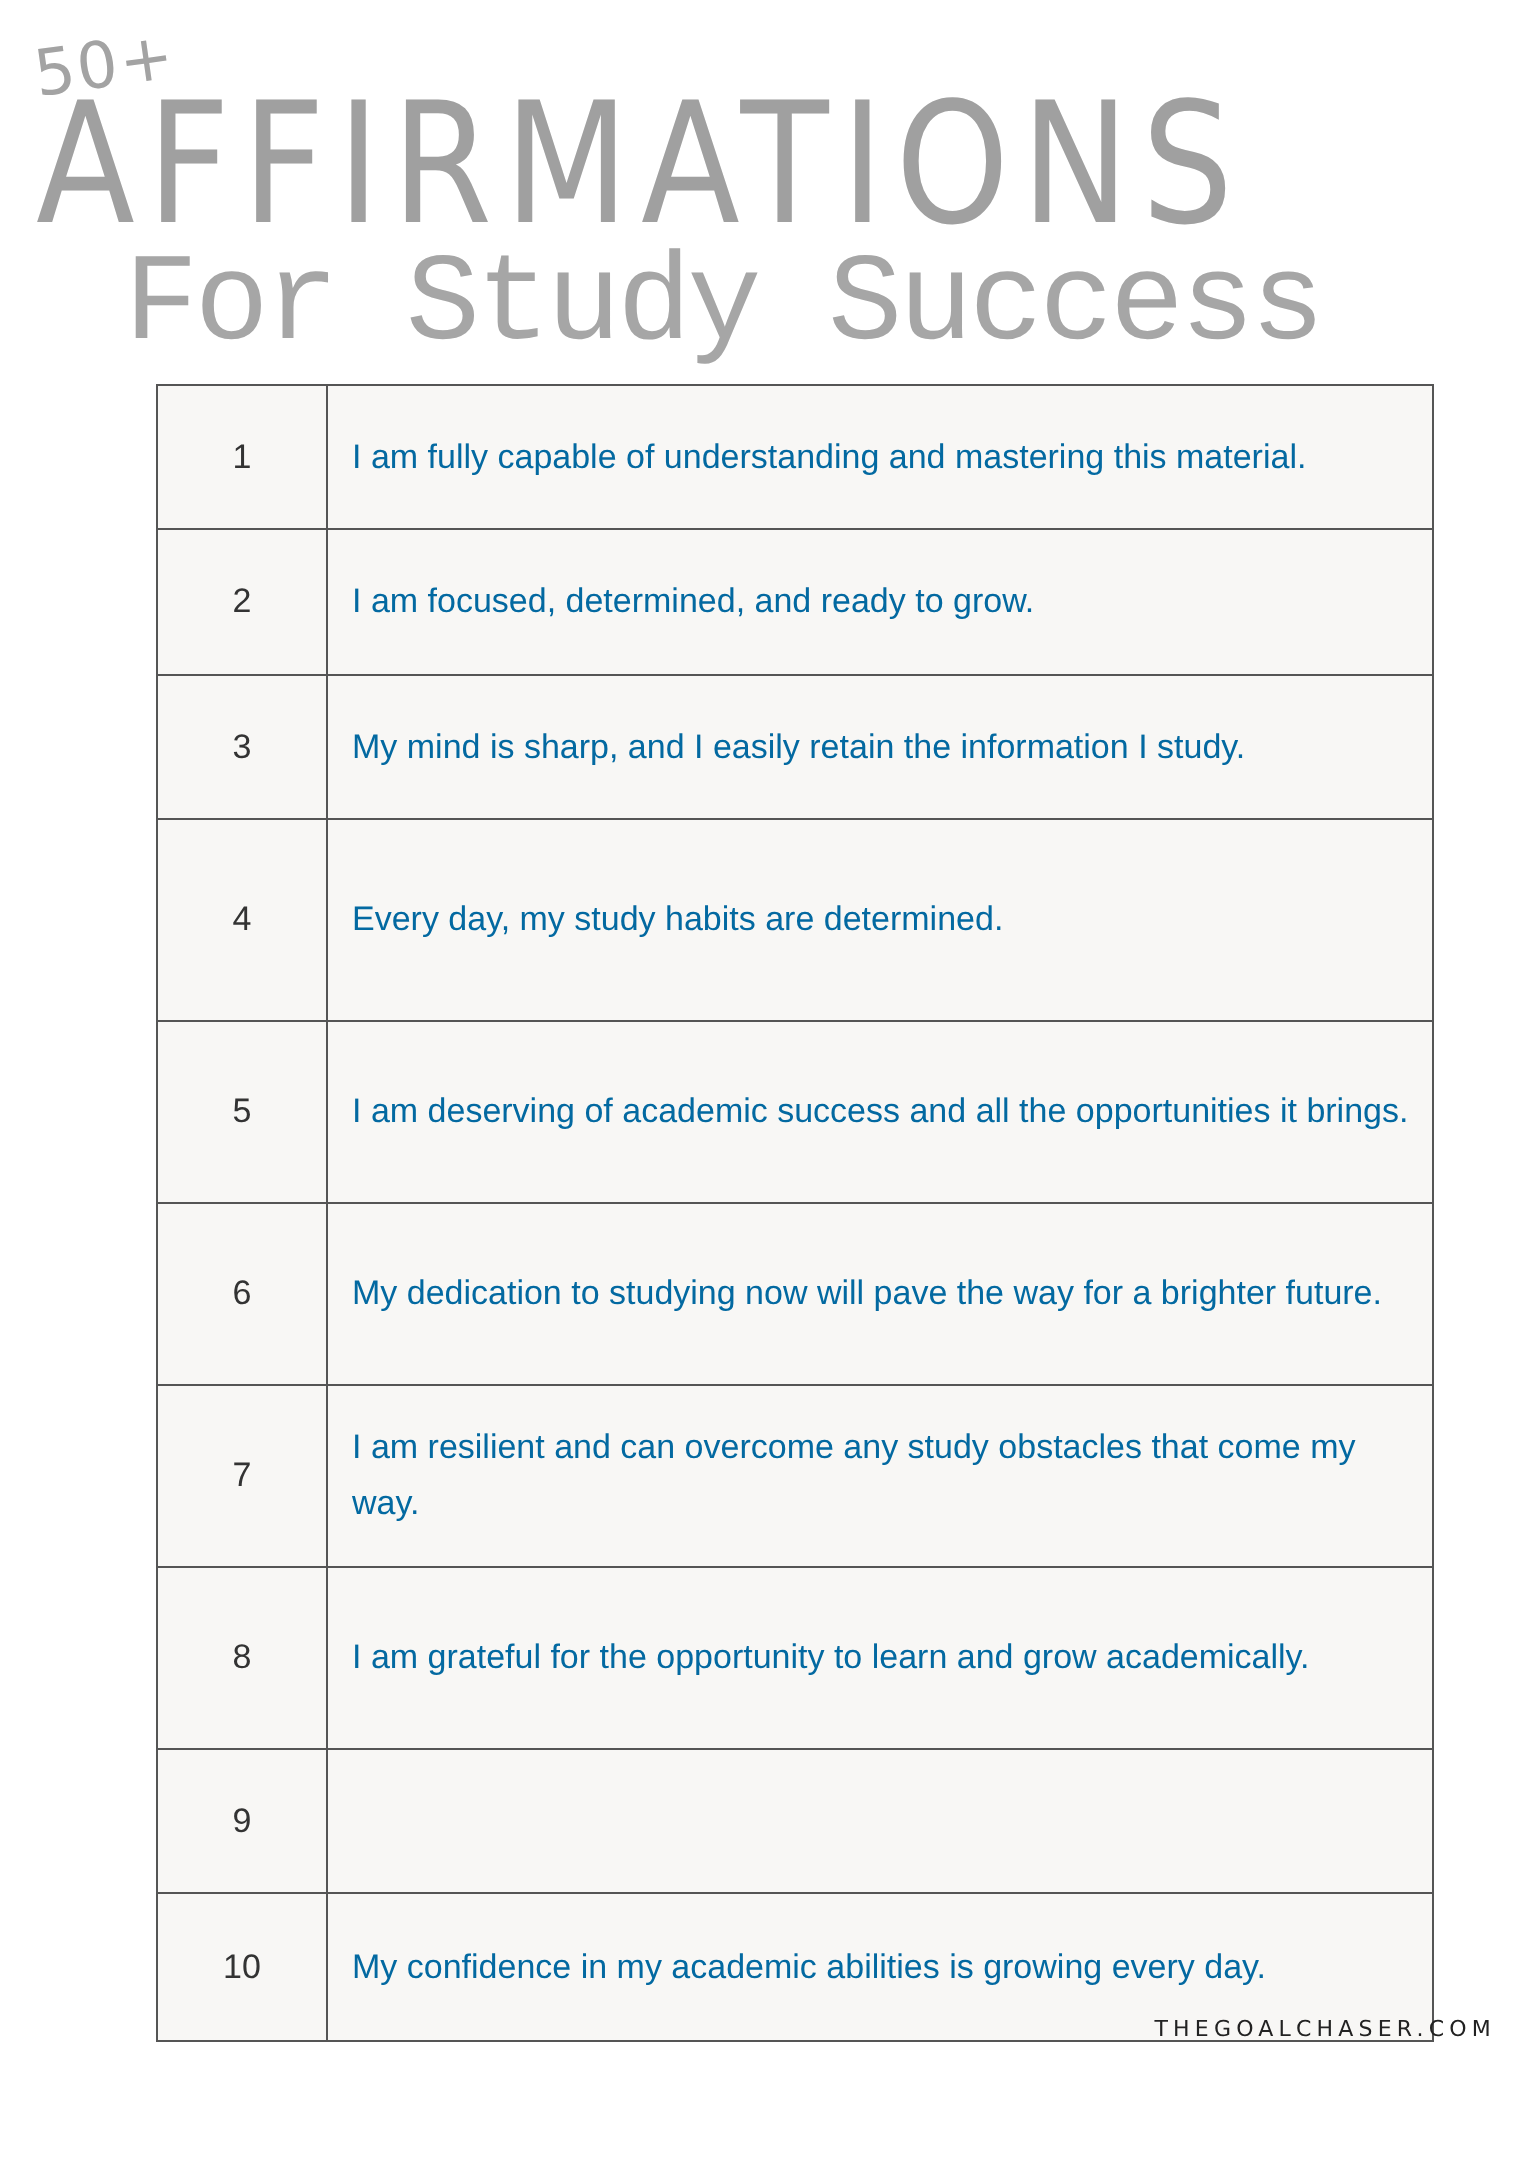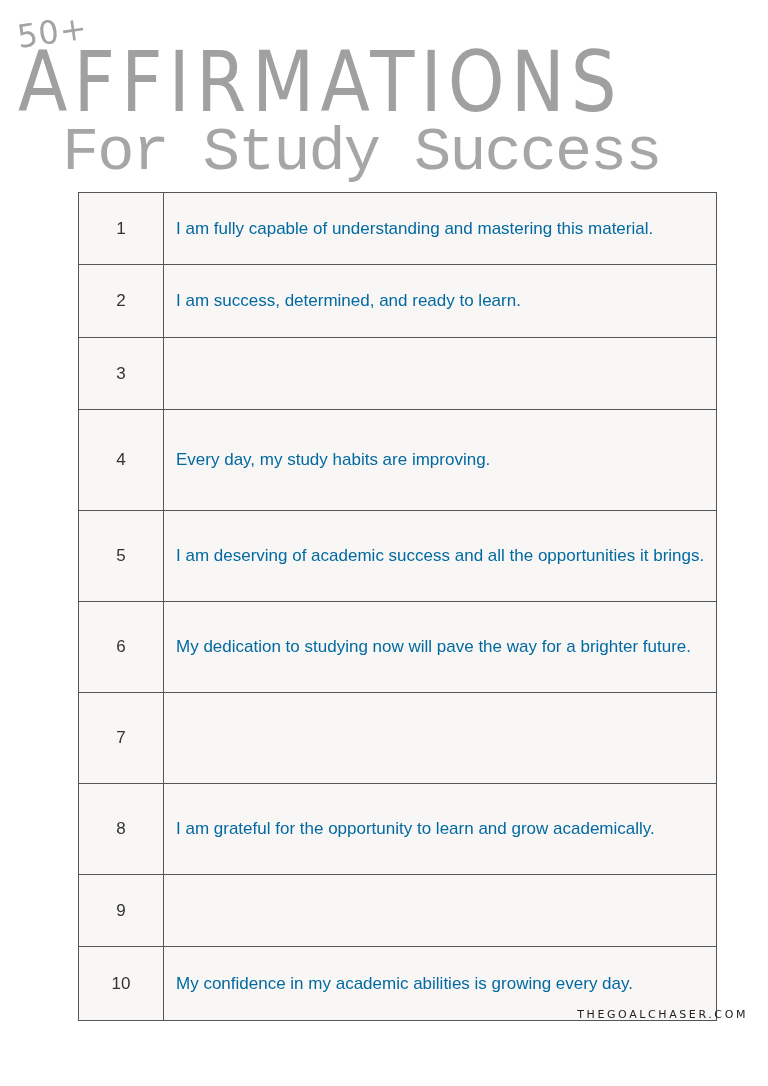--- a/index.html
+++ b/index.html
@@ -50,39 +50,41 @@
 <div class="main-title">AFFIRMATIONS</div>
 <div class="sub-title">For Study Success</div>
 
 <div class="table" id="tbl">
     <div class="row" style="height: 72px;">
       <div class="num">1</div>
       <div class="text">I am fully capable of understanding and mastering this material.</div>
     </div>
     <div class="row" style="height: 73px;">
       <div class="num">2</div>
-      <div class="text">I am success, determined, and ready to learn.</div>
+      <div class="text">I am focused, determined, and ready to grow.</div>
     </div>
     <div class="row" style="height: 72px;">
       <div class="num">3</div>
+      <div class="text">My mind is sharp, and I easily retain the information I study.</div>
     </div>
     <div class="row" style="height: 101px;">
       <div class="num">4</div>
-      <div class="text">Every day, my study habits are improving.</div>
+      <div class="text">Every day, my study habits are determined.</div>
     </div>
     <div class="row" style="height: 91px;">
       <div class="num">5</div>
       <div class="text">I am deserving of academic success and all the opportunities it brings.</div>
     </div>
     <div class="row" style="height: 91px;">
       <div class="num">6</div>
       <div class="text">My dedication to studying now will pave the way for a brighter future.</div>
     </div>
     <div class="row" style="height: 91px;">
       <div class="num">7</div>
+      <div class="text">I am resilient and can overcome any study obstacles that come my way.</div>
     </div>
     <div class="row" style="height: 91px;">
       <div class="num">8</div>
       <div class="text">I am grateful for the opportunity to learn and grow academically.</div>
     </div>
     <div class="row" style="height: 72px;">
       <div class="num">9</div>
     </div>
     <div class="row" style="height: 73px;">
       <div class="num">10</div>

